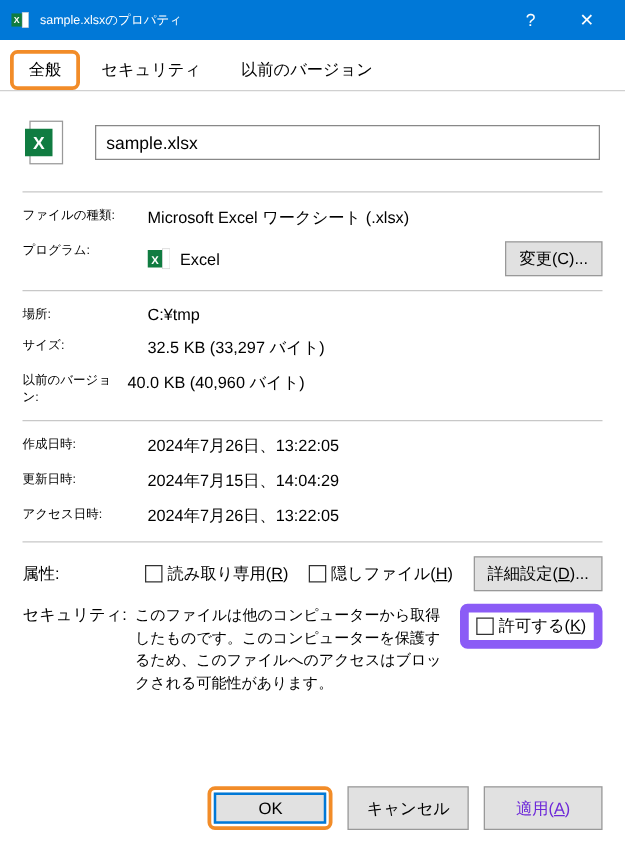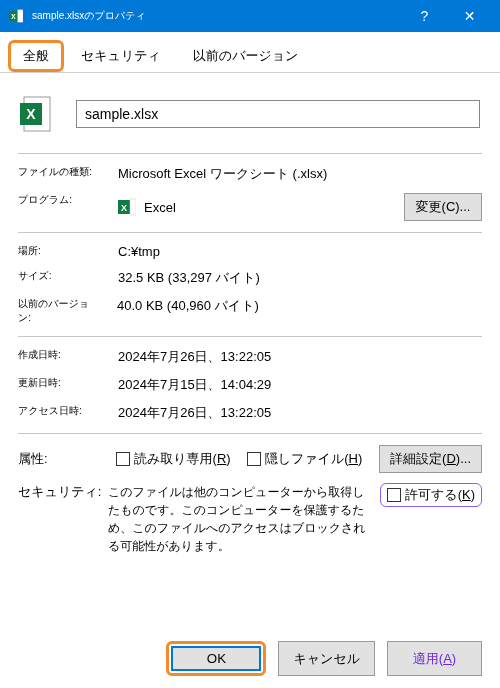--- a/index.html
+++ b/index.html
@@ -33,23 +33,23 @@
     .mini-excel { width: 18px; height: 18px; display: inline-flex; align-items: center; justify-content: center; }
     
     .attr-row { display: flex; align-items: center; padding: 5px 0; gap: 8px; }
     .attr-label { width: 90px; }
     .checkbox-group { display: flex; align-items: center; gap: 4px; margin-right: 8px; }
     .check { width: 14px; height: 14px; border: 1px solid #333; display: inline-block; }
     
     .security-row { display: flex; padding: 5px 0; }
     .security-label { width: 90px; }
     .security-text { flex: 1; font-size: 12px; line-height: 1.5; padding-right: 8px; }
-    .security-allow { border: 1px solid #8b5cf6; border-radius: 6px; padding: 2px 6px; display: flex; align-items: center; gap: 4px; height: fit-content; white-space: nowrap; }
+    .security-allow { border: 7px solid #8b5cf6; border-radius: 6px; padding: 2px 6px; display: flex; align-items: center; gap: 4px; height: fit-content; white-space: nowrap; }
     
-    .button-bar { position: absolute; bottom: 12px; left: 0; right: 0; display: flex; justify-content: flex-end; gap: 12px; padding: 0 18px; }
+    .button-bar { position: absolute; bottom: 24px; left: 0; right: 0; display: flex; justify-content: flex-end; gap: 12px; padding: 0 18px; }
     .btn-main { min-width: 95px; padding: 5px 14px; }
     .btn-ok-wrap { border: 3px solid #f28c28; border-radius: 6px; padding: 2px; }
     .btn-ok { border: 2px solid #0078d7; background: #e1e1e1; padding: 3px 28px; min-width: 90px; }
     .btn-disabled { color: #6d28d9; }
     
     .underline { text-decoration: underline; }
   </style>
 </head>
 <body>
 
@@ -112,21 +112,21 @@
   <div class="info-row">
     <div class="info-label">場所:</div>
     <div class="info-value">C:¥tmp</div>
   </div>
   <div class="info-row">
     <div class="info-label">サイズ:</div>
     <div class="info-value">32.5 KB (33,297 バイト)</div>
   </div>
   <div class="info-row">
     <div class="info-label narrow">以前のバージョン:</div>
-    <div class="info-value" style="margin-left:19px">40.0 KB (40,960 バイト)</div>
+    <div class="info-value" style="margin-left:4px">40.0 KB (40,960 バイト)</div>
   </div>
 
   <hr class="divider">
 
   <div class="info-row">
     <div class="info-label">作成日時:</div>
     <div class="info-value">2024年7月26日、13:22:05</div>
   </div>
   <div class="info-row">
     <div class="info-label">更新日時:</div>

